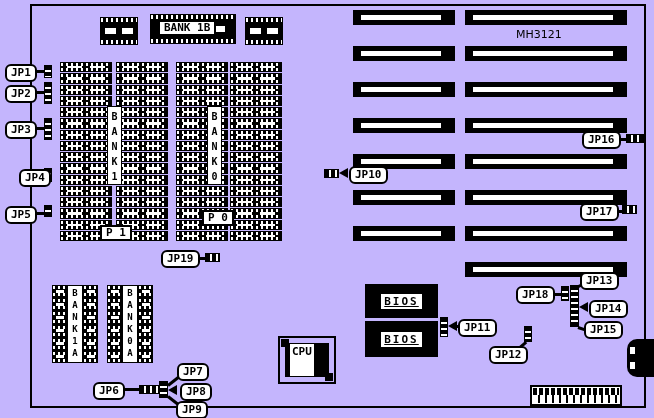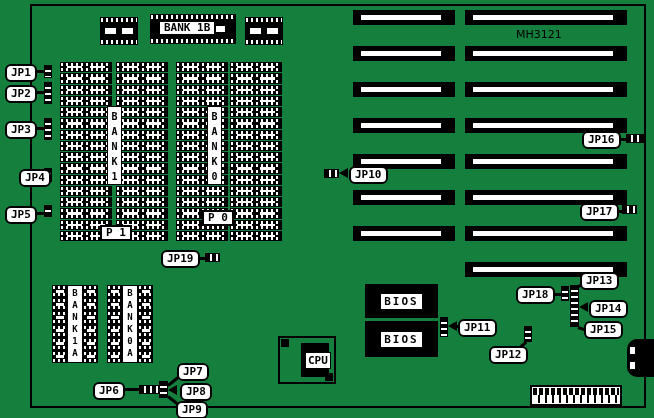--- a/index.html
+++ b/index.html
@@ -1,16 +1,16 @@
 <!DOCTYPE html>
 <html><head>
 <meta charset="utf-8">
 <style>
   html,body{margin:0;padding:0;background:#fff;}
-  #stage{position:relative;width:654px;height:418px;background:#15803d;overflow:hidden;
+  #stage{position:relative;width:654px;height:418px;background:#c4b5fd;overflow:hidden;
          font-family:"DejaVu Sans Mono",monospace;color:#000;}
   .abs{position:absolute;}
   
   #board{left:30px;top:4px;width:616px;height:404px;border:2px solid #000;box-sizing:border-box;z-index:0;}
   
   .dchip{position:relative;background:#000;display:flex;align-items:center;justify-content:space-evenly;}
   .dchip::before,.dchip::after{content:"";position:absolute;left:1px;right:1px;height:3px;
     background:repeating-linear-gradient(90deg,#fff 0 2px,#000 2px 5px);}
   .dchip::before{top:1px;}
   .dchip::after{bottom:1px;}
@@ -48,24 +48,24 @@
   .ar.left{border-right:9px solid #000;}
   
   .slotcol{position:absolute;top:10px;display:flex;flex-direction:column;gap:21px;z-index:1;}
   .slot{height:15px;background:#000;position:relative;}
   .slot::after{content:"";position:absolute;left:8px;right:14px;top:5px;bottom:5px;background:#fff;}
   
   #cpu{left:278px;top:336px;width:58px;height:48px;border:2px solid #000;box-sizing:border-box;z-index:1;}
   #cpu::before{content:"";position:absolute;left:1px;top:1px;width:8px;height:8px;background:#000;}
   #cpu::after{content:"";position:absolute;right:1px;bottom:1px;width:8px;height:8px;background:#000;}
   #cpu .inner{position:absolute;left:5px;top:5px;right:5px;bottom:5px;background:#000;
-      display:flex;align-items:center;justify-content:flex-start;margin-left:16px;}
+      display:flex;justify-content:flex-start;}
   #cpu .lbl{background:#fff;font-size:11px;font-weight:bold;padding:1px 2px;margin-left:4px;border:1px solid #000;}
   
-  .bios{position:absolute;left:365px;width:73px;background:#000;display:flex;align-items:center;justify-content:center;z-index:1;}
+  .bios{position:absolute;left:365px;width:73px;background:#000;display:flex;align-items:center;justify-content:center;z-index:1;text-decoration:underline;}
   .bios .lbl{background:#fff;font-size:11px;font-weight:bold;letter-spacing:2px;padding:1px 3px;}
   
   #npu{left:365px;top:364px;width:103px;height:32px;border:2px solid #000;box-sizing:border-box;background:#fff;z-index:1;}
   #npu::before,#npu::after{content:"";position:absolute;left:2px;right:2px;height:5px;
       background:repeating-linear-gradient(90deg,#000 0 4px,#fff 4px 7px);}
   #npu::before{top:2px;}
   #npu::after{bottom:2px;}
   #npu .lbl{position:absolute;left:50%;top:50%;transform:translate(-50%,-50%);
       border:2px solid #000;border-radius:5px;background:#fff;font-size:11px;font-weight:bold;
       line-height:12px;padding:0 3px;z-index:2;}

